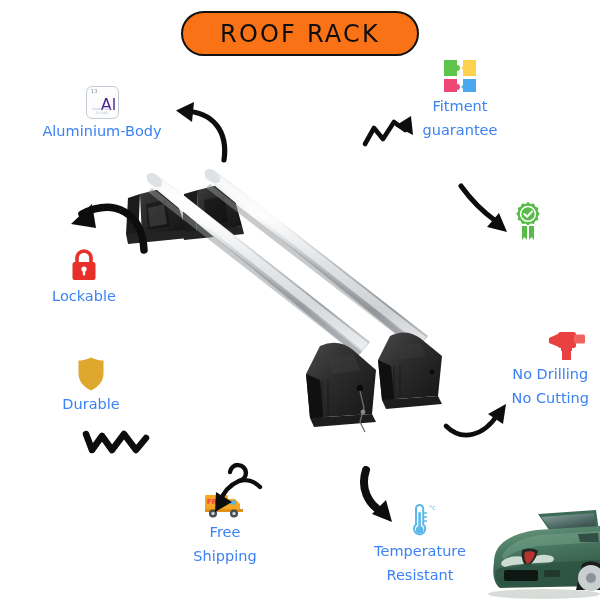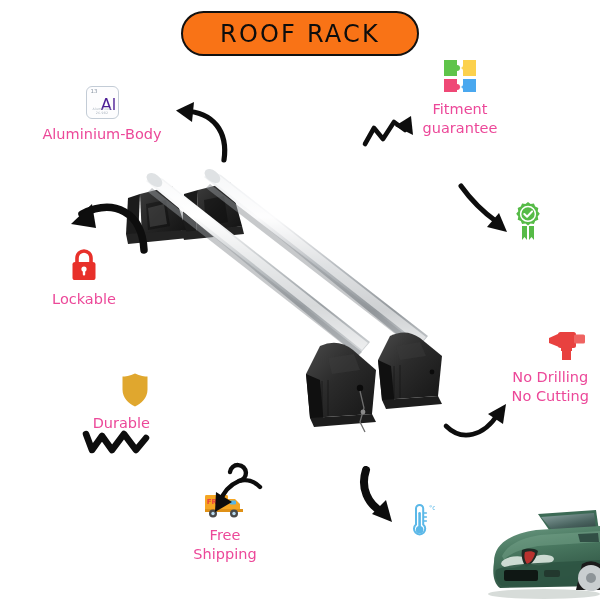--- a/index.html
+++ b/index.html
@@ -20,21 +20,21 @@
     background:#f97316;box-sizing:border-box;
   }
   .title-pill span{
     font-size:24px;letter-spacing:2.2px;color:#0d0d0d;font-weight:400;
     font-family:"DejaVu Sans", sans-serif;
   }
 
   
   .feature{position:absolute;display:flex;flex-direction:column;align-items:center;}
   .feature .flabel{
-    margin-top:6px;font-size:14.5px;line-height:19px;color:#ec4899;text-align:center;
+    margin-top:0;font-size:14.5px;line-height:24px;color:#3b82f6;text-align:center;
     white-space:pre-line;font-family:"DejaVu Sans", sans-serif;
   }
   .ico{display:block;}
 
   
   .al-tile{
     width:33px;height:33px;border:1.4px solid #c3ccd6;border-radius:6px;
     background:#fdfdfe;position:relative;box-sizing:border-box;
   }
   .al-tile .num{position:absolute;left:4px;top:1px;font-size:5.5px;color:#8b97a5;}
@@ -180,21 +180,21 @@
   <div class="feature" style="left:462px;top:200px;width:132px;">
     <svg class="ico" width="38" height="44" viewBox="0 0 38 44">
       <path d="M13 26 h5 v14 l-2.5 -3 l-2.5 3 Z" fill="#56bb47"></path>
       <path d="M20 26 h5 v14 l-2.5 -3 l-2.5 3 Z" fill="#56bb47"></path>
       <path d="M19 2 l2.6 2.1 l3.3 -.6 l1.3 3.1 l3.1 1.3 l-.6 3.3 l2.1 2.6 l-2.1 2.6 l.6 3.3 l-3.1 1.3 l-1.3 3.1 l-3.3 -.6 l-2.6 2.1 l-2.6 -2.1 l-3.3 .6 l-1.3 -3.1 l-3.1 -1.3 l.6 -3.3 l-2.1 -2.6 l2.1 -2.6 l-.6 -3.3 l3.1 -1.3 l1.3 -3.1 l3.3 .6 Z" fill="#56bb47"></path>
       <circle cx="19" cy="13.9" r="7.4" fill="none" stroke="#ffffff" stroke-width="1.5"></circle>
       <path d="M15.3 14 l2.8 2.8 l5 -5.4" fill="none" stroke="#ffffff" stroke-width="2" stroke-linecap="round" stroke-linejoin="round"></path>
     </svg>
   </div>
 
-  <div class="feature" style="left:32px;top:372px;width:118px;align-items:flex-end;">
+  <div class="feature" style="left:32px;top:356px;width:118px;">
     <svg class="ico" width="30" height="36" viewBox="0 0 30 36">
       <path d="M15 1.5 C10 4 5 4.6 2.5 4.6 v13 C2.5 26 8.5 31.5 15 34.5 C21.5 31.5 27.5 26 27.5 17.6 v-13 C25 4.6 20 4 15 1.5 Z" fill="#e0a72e"></path>
     </svg>
     <div class="flabel">Durable</div>
   </div>
 
   <div class="feature" style="left:455px;top:330px;width:134px;align-items:flex-end;">
     <svg class="ico" width="44" height="32" viewBox="0 0 44 32">
       <path d="M4 8 L14 3.5 L14 17 L4 13 Z" fill="#e8413f"></path>
       <rect x="13" y="2" width="18" height="16" rx="2.5" fill="#e8413f"></rect>
@@ -227,20 +227,22 @@
       <path d="M11 5.5 a3.6 3.6 0 0 1 7.2 0 v16 a5.6 5.6 0 1 1 -7.2 0 Z" fill="none" stroke="#5bb8e8" stroke-width="2"></path>
       <rect x="13.3" y="9" width="2.6" height="17" rx="1.3" fill="#5bb8e8"></rect>
       <circle cx="14.6" cy="26.8" r="3.8" fill="#5bb8e8"></circle>
       <g stroke="#5bb8e8" stroke-width="1.4" stroke-linecap="round">
         <line x1="18.6" y1="10" x2="21.4" y2="10"></line>
         <line x1="18.6" y1="14" x2="21.4" y2="14"></line>
         <line x1="18.6" y1="18" x2="21.4" y2="18"></line>
       </g>
       <text x="24" y="7" font-family="DejaVu Sans, sans-serif" font-size="6.5" fill="#5bb8e8">°c</text>
     </svg>
+    <div class="flabel">Temperature
+Resistant</div>
   </div>
 
   <svg class="arrow" style="left:152px;top:98px;" width="90" height="66" viewBox="0 0 90 66">
     <path d="M72 62 C76 34 62 14 32 13" fill="none" stroke="#0d0d0d" stroke-width="5.2" stroke-linecap="round"></path>
     <path d="M24 12.5 L42 4 L40 24 Z" fill="#0d0d0d"></path>
   </svg>
 
   <svg class="arrow" style="left:361px;top:106px;" width="60" height="48" viewBox="0 0 60 48">
     <path d="M4 38 L13 22 L22 33 L33 16 L44 24" fill="none" stroke="#0d0d0d" stroke-width="4.6" stroke-linecap="round" stroke-linejoin="round"></path>
     <path d="M50 10 L52 29 L34 20 Z" fill="#0d0d0d"></path>

